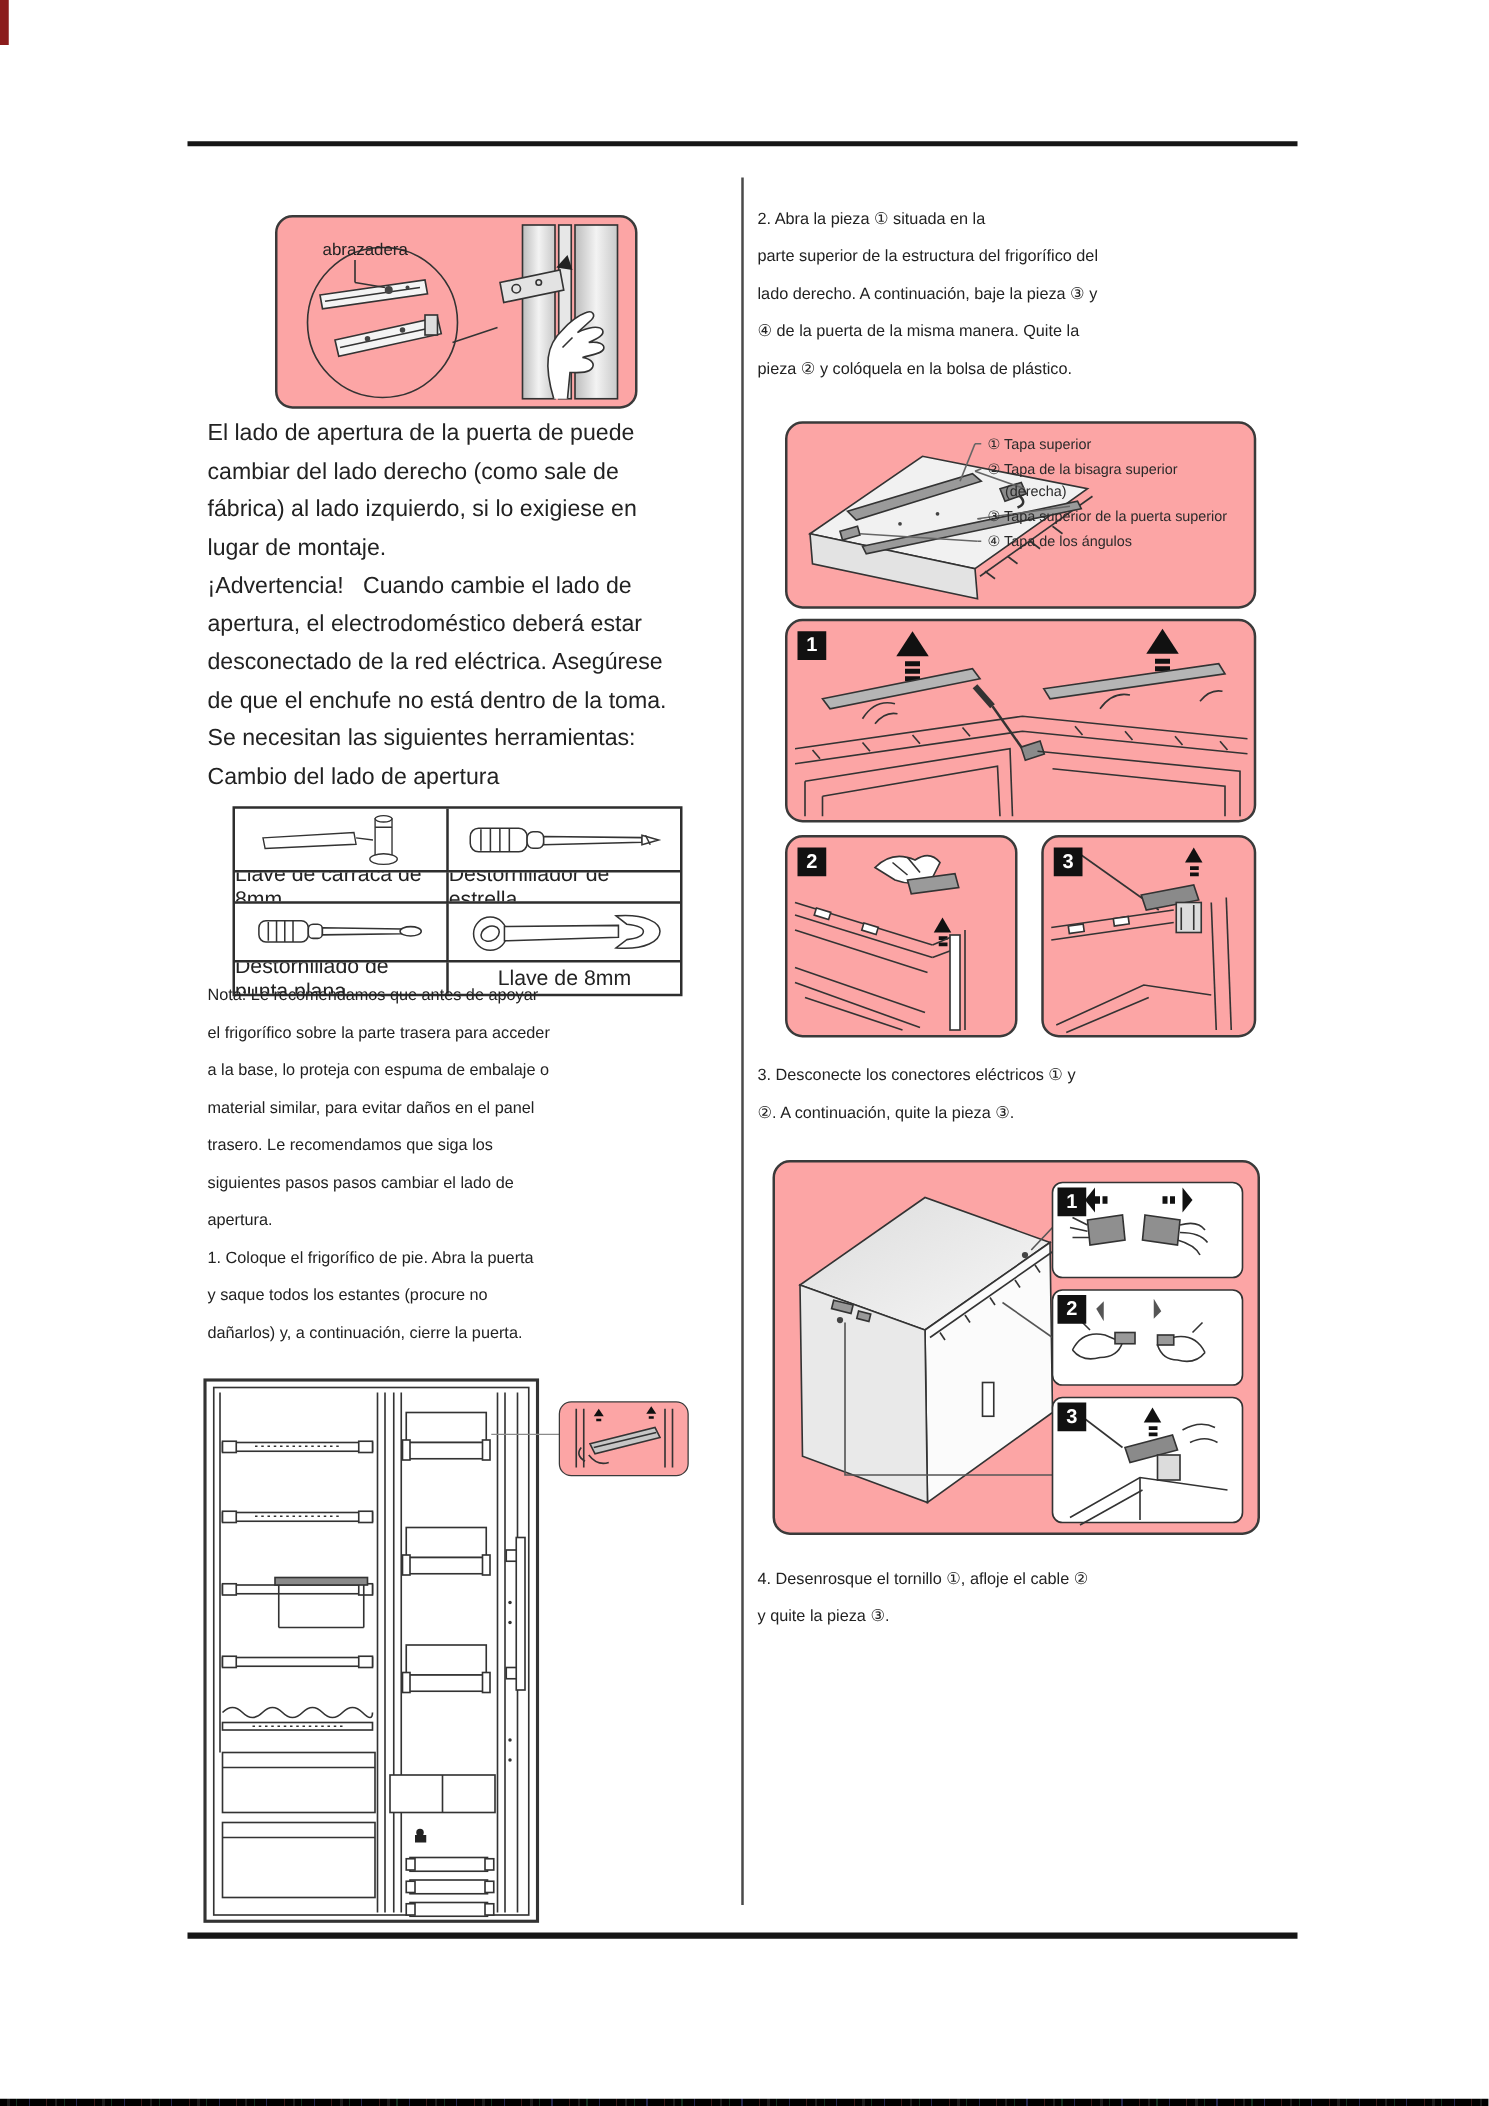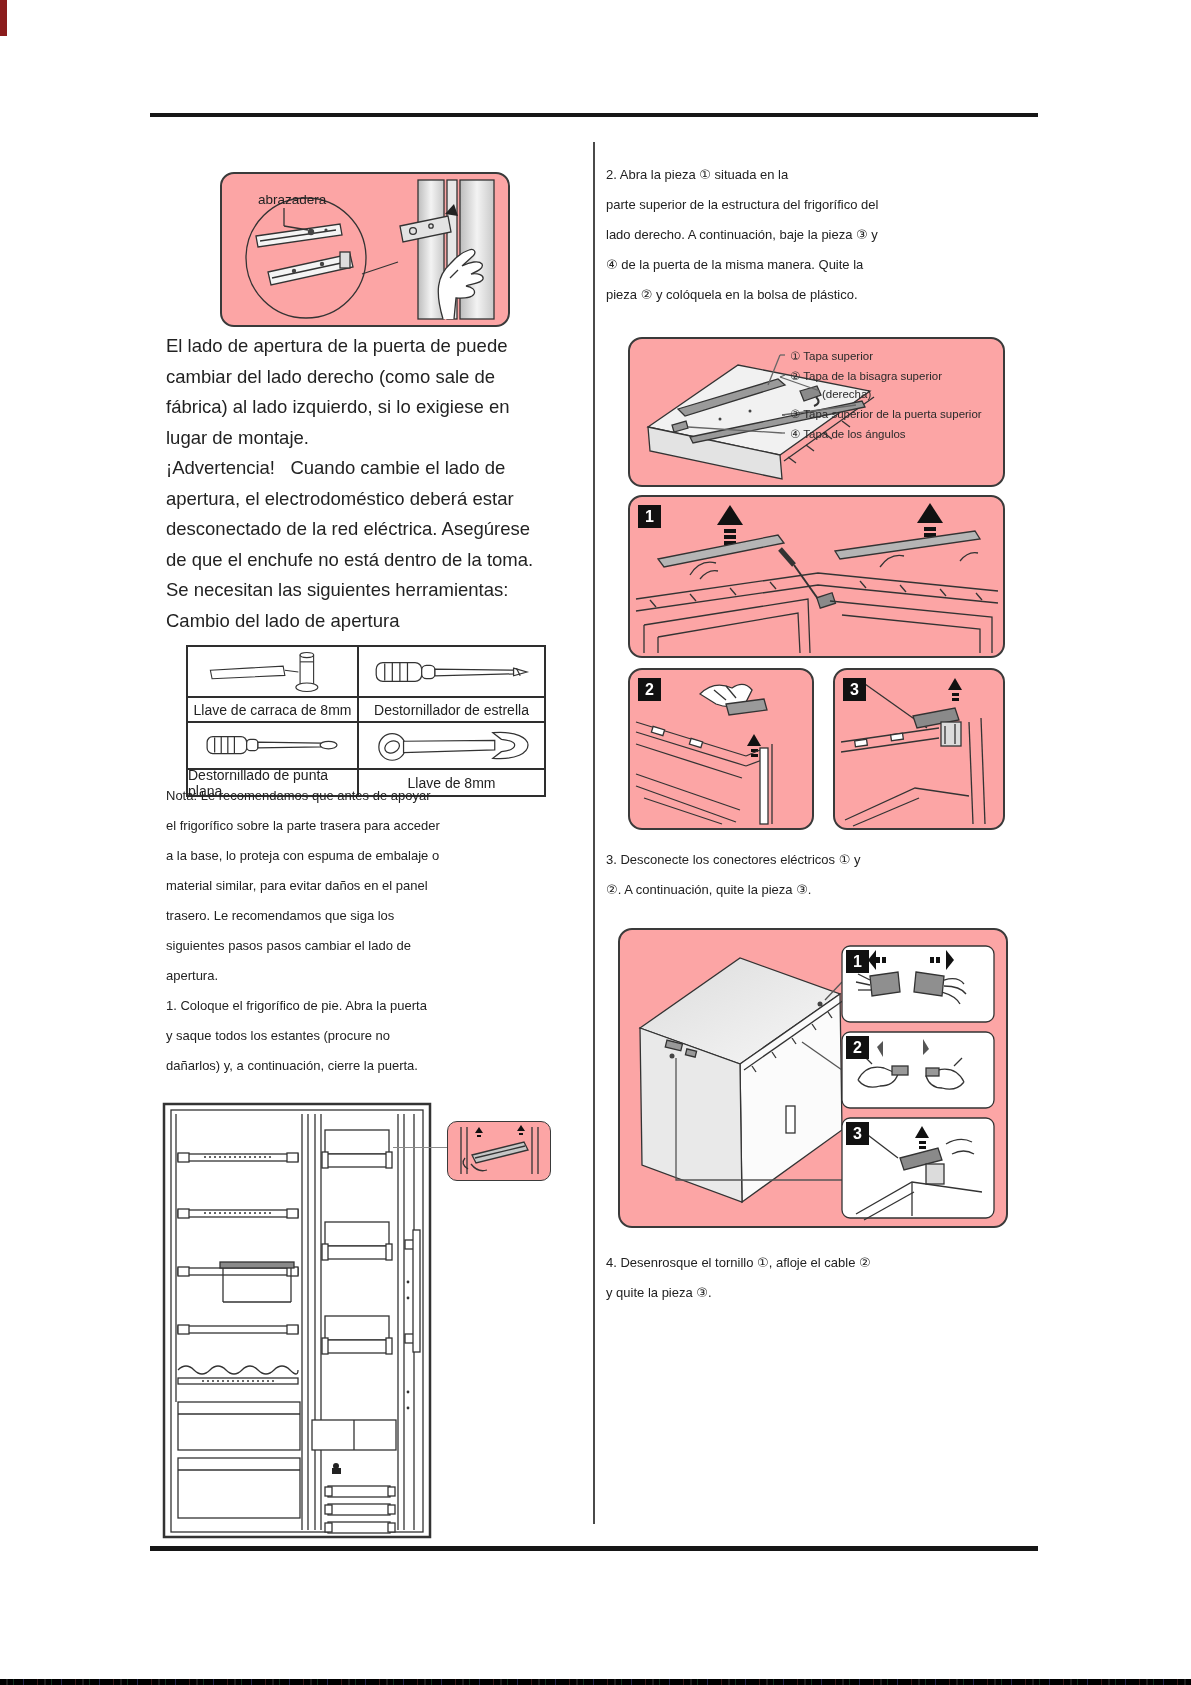--- a/index.html
+++ b/index.html
@@ -12,21 +12,21 @@
   .bodytext2{font-size:13px;line-height:30px;white-space:pre-line;color:#222;}
   .badge{width:23px;height:23px;background:#111;color:#fff;text-align:center;
          font-size:16px;line-height:23px;font-weight:bold;}
   .callout{font-size:11.5px;line-height:14px;color:#2a2a2a;white-space:nowrap;}
   .toolgrid{display:grid;grid-template-columns:171px 185px;grid-template-rows:51px 25px 47px 25px;
             border:2px solid #2e2e2e;box-sizing:content-box;}
   .tcell{border-right:2px solid #2e2e2e;border-bottom:2px solid #2e2e2e;display:flex;
          align-items:center;justify-content:center;overflow:hidden;}
   .tcell.last-col{border-right:none;}
   .tcell.last-row{border-bottom:none;}
-  .tcap{font-size:14px;color:#222;}
+  .tcap{font-size:17px;color:#222;}
   .leaderline{background:#8a8a8a;height:1px;}
   .noise{background:
      repeating-linear-gradient(90deg,#000 0 6px,#1d1d1d 6px 8px,#000 8px 13px,#12301f 13px 14px,
         #000 14px 23px,#24264d 23px 24px,#000 24px 37px,#3a1a1a 37px 38px);}
   svg{display:block;}
   .lineart{stroke:#333;fill:none;stroke-width:1.3;}
 </style>
 </head>
 <body>
 
@@ -322,21 +322,21 @@
         <line x1="226" y1="66" x2="152" y2="76" stroke="#666"></line>
           <line x1="152" y1="76" x2="155" y2="76" stroke="#666"></line>
         <line x1="58" y1="88" x2="152" y2="94" stroke="#666"></line>
           <line x1="152" y1="94" x2="155" y2="94" stroke="#666"></line>
         <circle cx="90" cy="80" r="1.5" fill="#444" stroke="none"></circle>
         <circle cx="120" cy="72" r="1.5" fill="#444" stroke="none"></circle>
       </g>
     </svg>
     <div class="abs callout" style="left:160px;top:10px;">① Tapa superior</div>
     <div class="abs callout" style="left:160px;top:30px;">② Tapa de la bisagra superior</div>
-    <div class="abs callout" style="left:192px;top:48px;">(derecha)</div>
+    <div class="abs callout" style="left:174px;top:48px;">(derecha)</div>
     <div class="abs callout" style="left:160px;top:68px;">③ Tapa superior de la puerta superior</div>
     <div class="abs callout" style="left:160px;top:88px;">④ Tapa de los ángulos</div>
   </div>
 
   <div class="abs figbox" style="left:628px;top:495px;width:377px;height:163px;">
     <svg width="373" height="159" viewBox="0 0 373 159">
       <g class="lineart">
 
         <polygon points="100,8 113,28 87,28" fill="#111" stroke="none"></polygon>
         <rect x="94" y="32" width="12" height="4" fill="#111" stroke="none"></rect>

